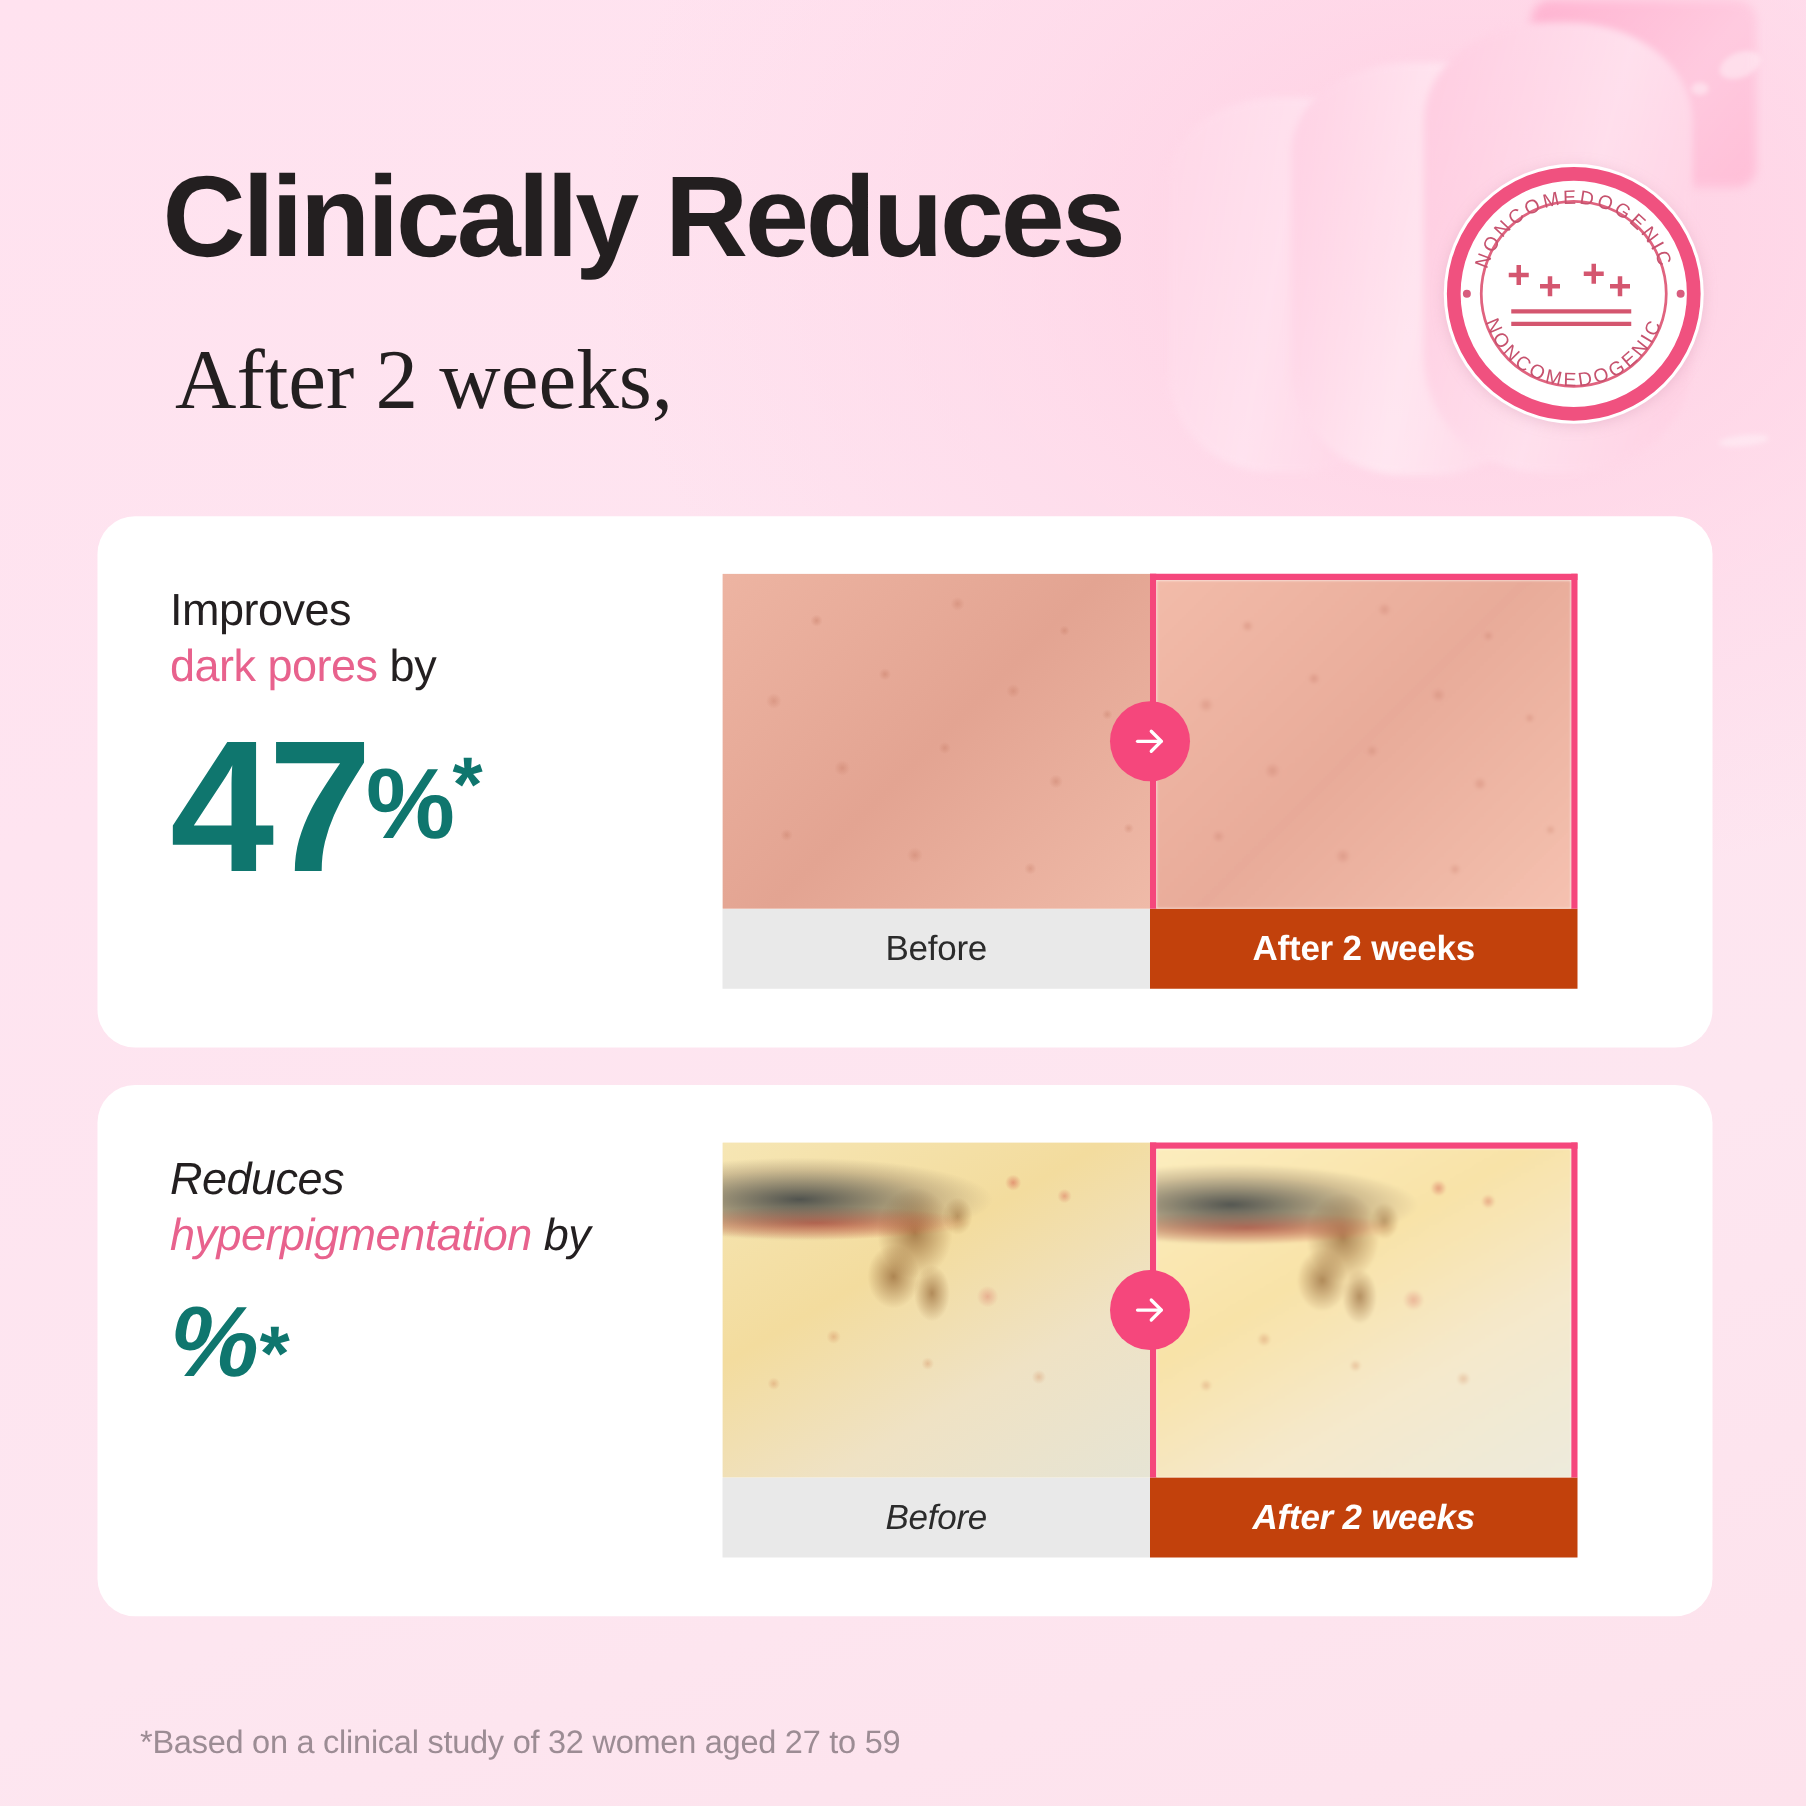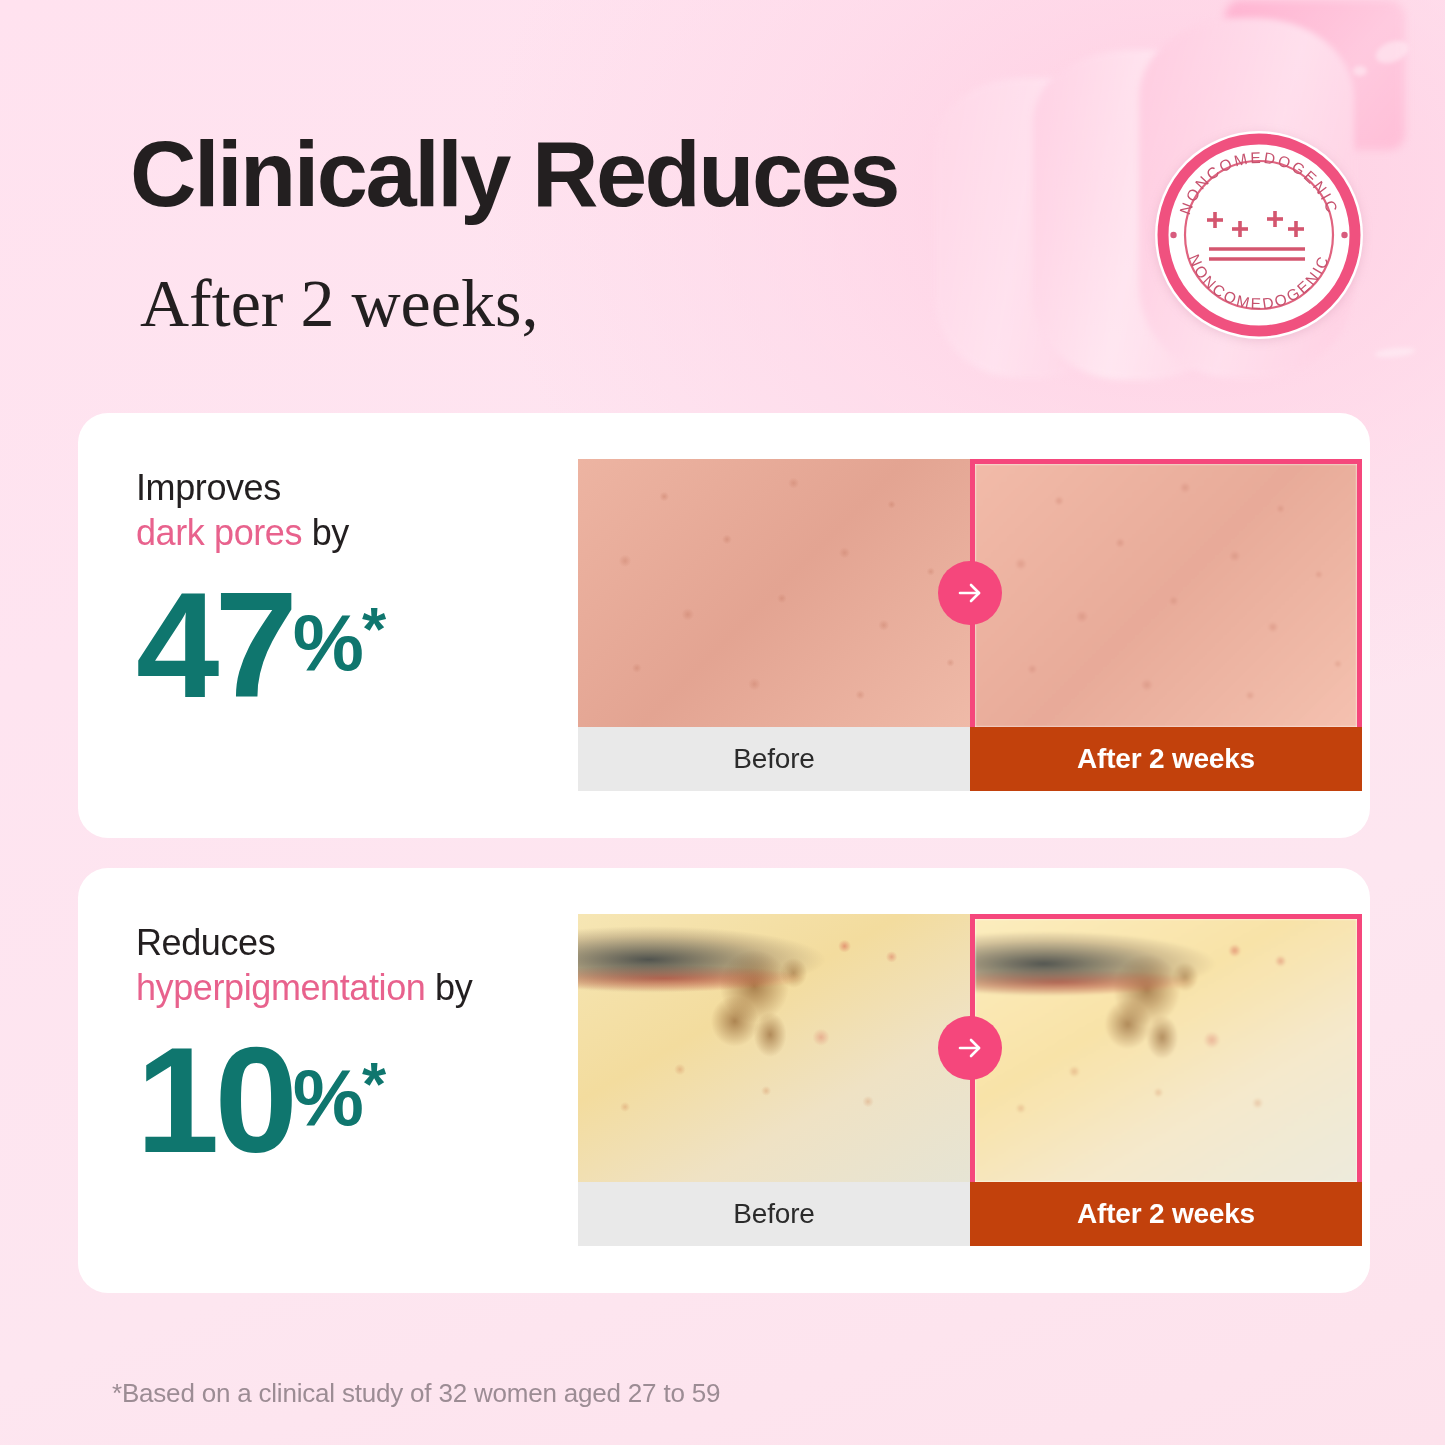--- a/index.html
+++ b/index.html
@@ -47,32 +47,32 @@
   .badge { position:absolute; left:1153px; top:129px; width:212px; height:212px; }
   .badge svg { display:block; width:212px; height:212px;
                filter:drop-shadow(0 2px 5px rgba(190,120,150,.25)); }
 
   
   .card {
     position:absolute; left:78px; width:1292px;
     background:#fff; border-radius:30px;
   }
   #card-1 { top:413px; height:425px;padding-left:14px; }
-  #card-2 { top:868px; height:425px; }
+  #card-2 { top:868px; height:425px;font-style:italic; }
 
   .card-text { position:absolute; left:58px; top:52px; width:430px; }
   .claim-line { font-size:36px; line-height:1.26; color:#231f20; font-weight:400; letter-spacing:-.4px; }
   .claim-hl { color:#E8628D; }
   .stat { margin-top:26px; display:flex; align-items:center; color:#0f766e; letter-spacing:-5px; }
   .stat-num { font-size:150px; font-weight:700; line-height:.84; }
   .stat-pct { font-size:80px; font-weight:700; line-height:.9; letter-spacing:-2px; padding-bottom:4px; }
   .stat-ast { font-size:62px; font-weight:700; line-height:1; letter-spacing:0; align-self:flex-start; padding-top:16px; }
 
   
-  .compare { position:absolute; left:500px; top:46px; width:784px; height:332px; display:flex; }
+  .compare { position:absolute; left:500px; top:46px; width:684px; height:332px; display:flex; }
   .pane { position:relative; width:50%; display:flex; flex-direction:column; }
   .photo { position:relative; height:268px; overflow:hidden; }
   .pane-after .photo { border:5px solid #F5477C; border-bottom:none; }
   .pane-after .bar { background:#c2410c; color:#fff; font-weight:700; }
   .bar {
     flex:1; background:#E9E9E9; color:#2b2b2b;
     display:flex; align-items:center; justify-content:center;
     font-size:28px; letter-spacing:-.2px;
   }
 
@@ -226,21 +226,20 @@
       </div>
     </div>
   </div>
 
   <div class="card" id="card-2">
 
     <div class="card-text">
       <div class="claim-line">Reduces</div>
       <div class="claim-line"><span class="claim-hl">hyperpigmentation</span><span> by</span></div>
       <div class="stat">
-        <span class="stat-num">10</span>
         <span class="stat-pct">%</span>
         <span class="stat-ast">*</span>
       </div>
     </div>
 
     <div class="compare">
       <div class="pane pane-before">
         <div class="photo">
           <div class="skin-pigment"></div>
         </div>

